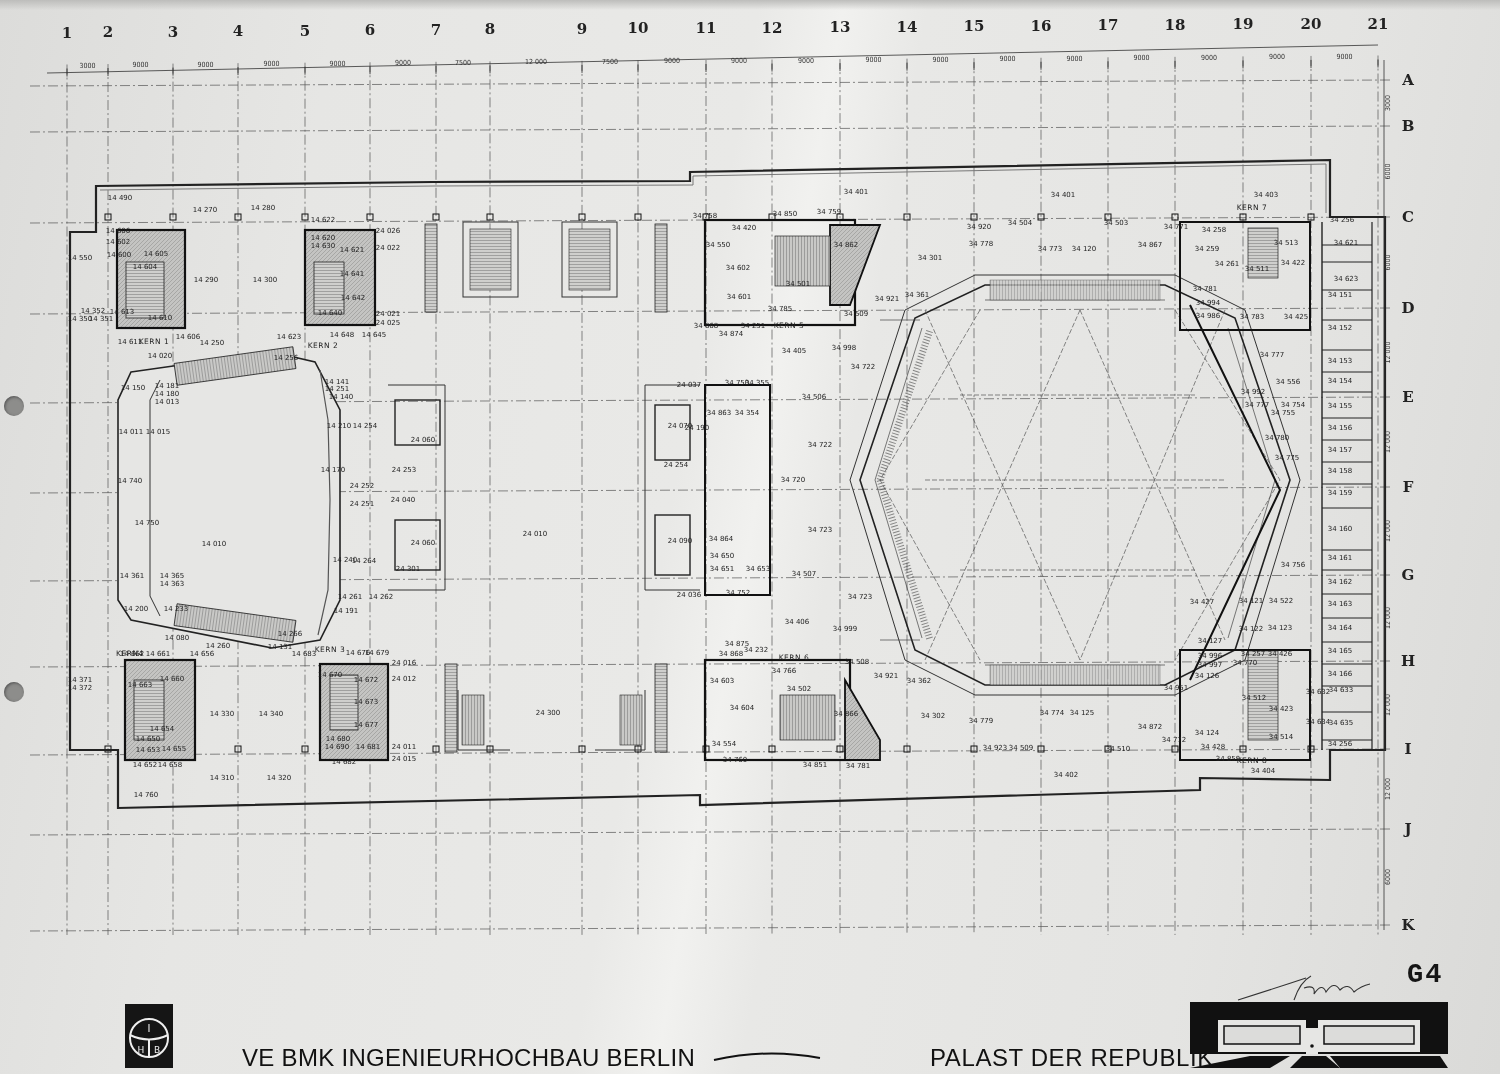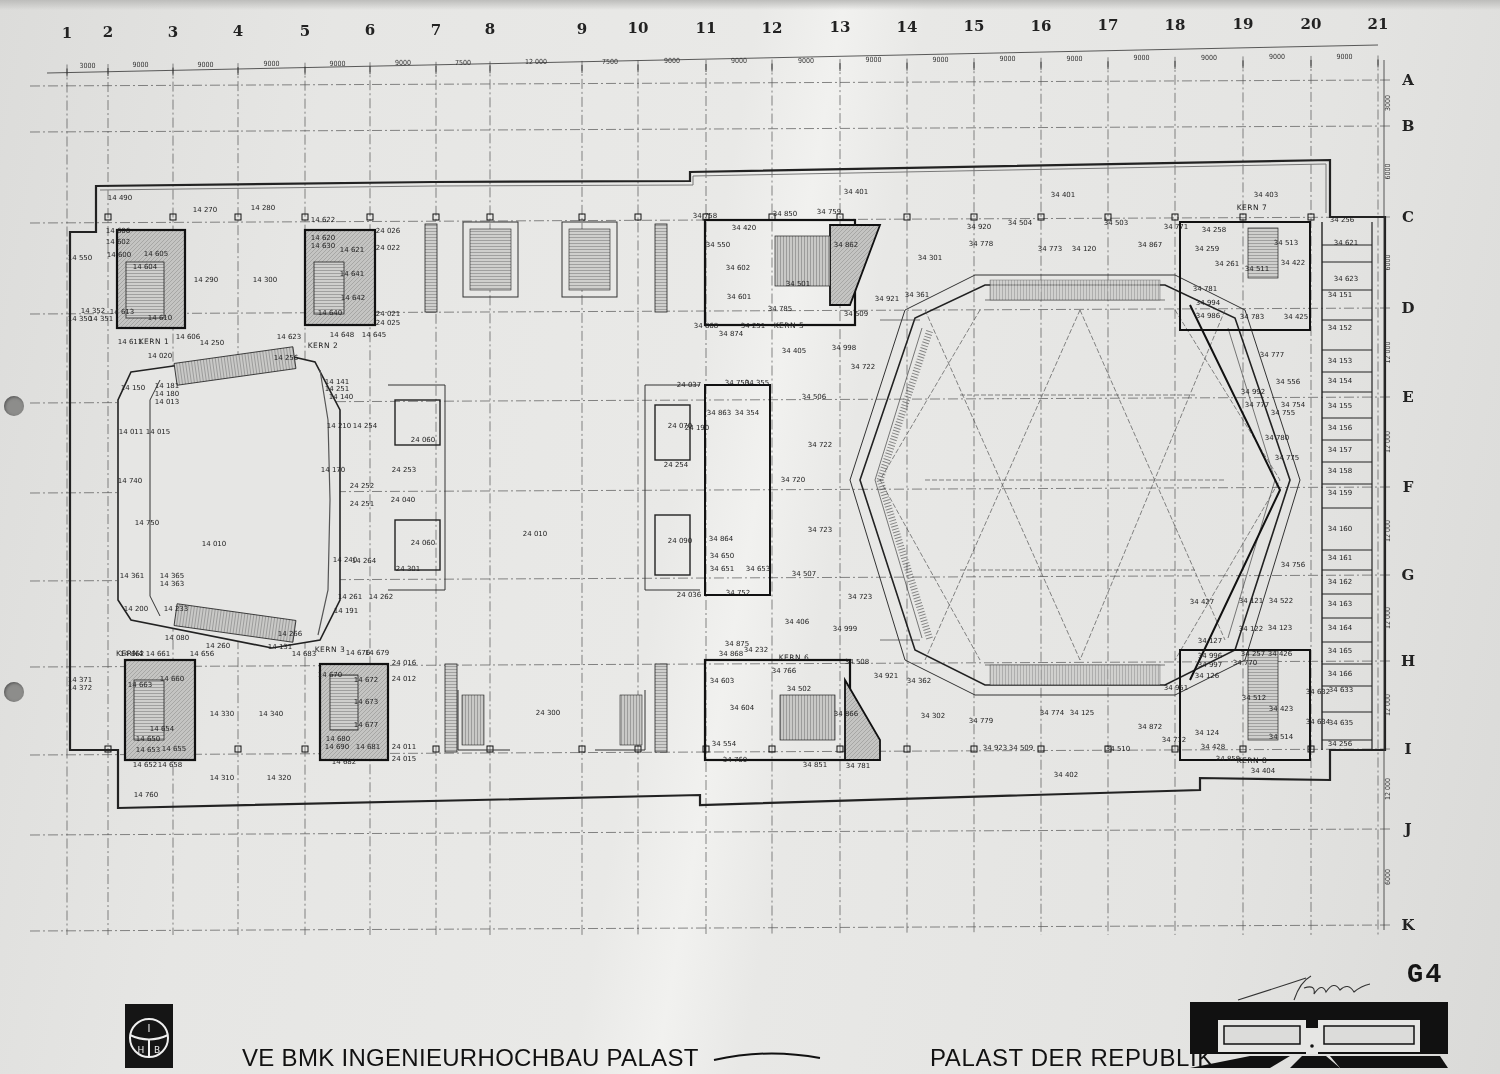--- a/index.html
+++ b/index.html
@@ -577,21 +577,21 @@
 <div id="logo">
   <svg width="48" height="64" viewBox="0 0 48 64">
     <circle cx="24" cy="34" r="19" fill="none" stroke="#eee" stroke-width="2"></circle>
     <path d="M5 31 Q24 40 43 31" fill="none" stroke="#eee" stroke-width="2"></path>
     <line x1="24" y1="36" x2="24" y2="52" stroke="#eee" stroke-width="2"></line>
     <text x="24" y="28" text-anchor="middle" fill="#eee" font-family="DejaVu Sans, sans-serif" font-size="10">I</text>
     <text x="16" y="49" text-anchor="middle" fill="#eee" font-family="DejaVu Sans, sans-serif" font-size="9">H</text>
     <text x="32" y="49" text-anchor="middle" fill="#eee" font-family="DejaVu Sans, sans-serif" font-size="9">B</text>
   </svg>
 </div>
-<div id="company">VE BMK INGENIEURHOCHBAU PALAST</div>
+<div id="company">VE BMK INGENIEURHOCHBAU BERLIN</div>
 <svg style="position:absolute;left:712px;top:1050px;" width="110" height="16">
   <path d="M2 10 Q55 -2 108 8" fill="none" stroke="#111" stroke-width="2"></path>
 </svg>
 <div id="project">PALAST DER REPUBLIK</div>
 <div id="sheetno">G4</div>
 <svg id="signature" width="140" height="36">
   <path d="M2 30 Q40 18 70 8 M58 30 Q64 12 75 6 M68 18 Q80 14 78 24 Q86 12 90 22 Q98 10 104 20 Q112 12 118 22 Q125 16 134 14" fill="none" stroke="#333" stroke-width="1.1"></path>
 </svg>
 <svg id="elev" width="260" height="70" viewBox="0 0 260 70">
   <rect x="0" y="0" width="258" height="52" fill="#111"></rect>

